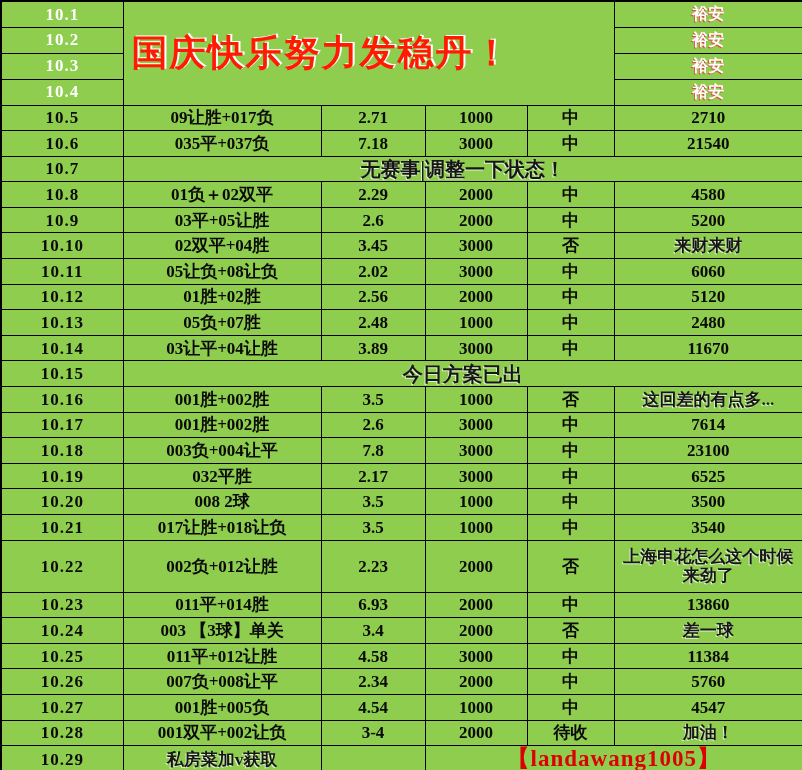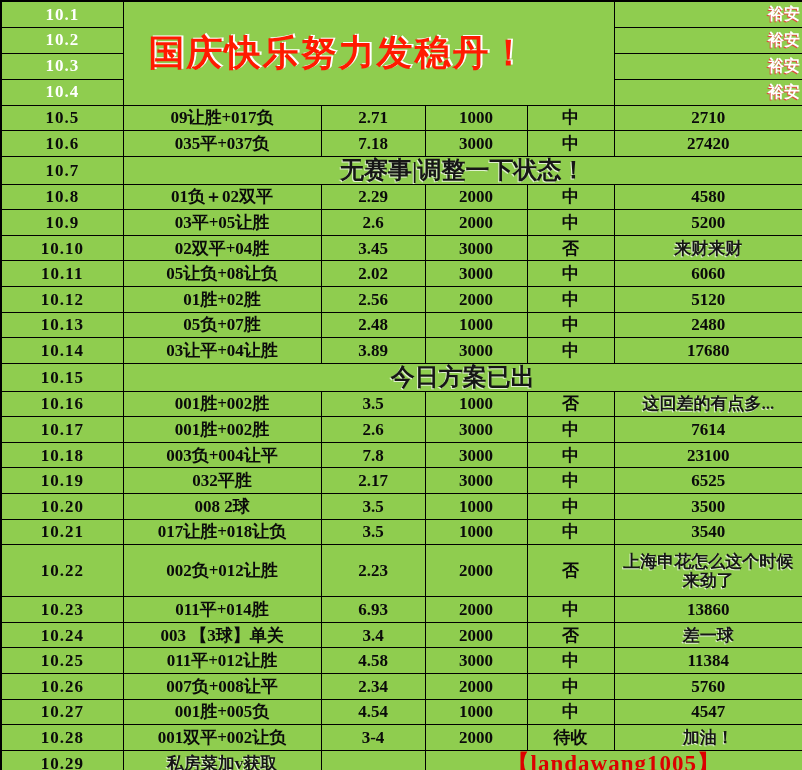--- a/index.html
+++ b/index.html
@@ -18,29 +18,29 @@
     font-size:17px;color:#0a0a0a;
     padding:0 2px;overflow:hidden;line-height:1.12;
     white-space:nowrap;
   }
   tr.hd{height:26px;}
   tr.rw{height:25.6px;padding-left:16px;}
   tr.tall{height:52px;margin-top:29px;}
   .d{letter-spacing:1px;}
   .white{color:#ffffff;}
   .banner-cell{
-    font-size:36px;text-align:left;padding-left:25px;
+    font-size:36px;text-align:left;padding-left:8px;
     color:#FF1A00;
     text-shadow:2px -1px 0 #ffffff;
     letter-spacing:2px;white-space:nowrap;
   }
-  .yuan{color:#ffffff;font-size:16px;text-shadow:-1px 1px 0 #E04A3F;text-align:right;}
+  .yuan{color:#ffffff;font-size:16px;text-shadow:-1px 1px 0 #E04A3F;}
   .cn{color:#161616;text-shadow:-1px 1px 0 rgba(255,255,255,.72);}
   .wrap{white-space:normal;}
-  .note{font-size:24px;}
+  .note{font-size:20px;}
   .footer-red{color:#DC0000;font-size:23px;letter-spacing:1px;}
   .empty{}
 </style>
 </head>
 <body>
 
 <div class="sheet">
 <table>
 <colgroup>
   <col style="width:122px">
@@ -76,21 +76,21 @@
     <td>1000</td>
     <td>中</td>
     <td>2710</td>
   </tr>
   <tr class="rw">
     <td class="d">10.6</td>
     <td>035平+037负</td>
     <td>7.18</td>
     <td>3000</td>
     <td>中</td>
-    <td>27420</td>
+    <td>21540</td>
   </tr>
   <tr class="rw">
     <td class="d">10.7</td>
     <td colspan="5" class="cn note">无赛事|调整一下状态！</td>
   </tr>
   <tr class="rw">
     <td class="d">10.8</td>
     <td>01负＋02双平</td>
     <td>2.29</td>
     <td>2000</td>
@@ -136,21 +136,21 @@
     <td>1000</td>
     <td>中</td>
     <td>2480</td>
   </tr>
   <tr class="rw">
     <td class="d">10.14</td>
     <td>03让平+04让胜</td>
     <td>3.89</td>
     <td>3000</td>
     <td>中</td>
-    <td>17680</td>
+    <td>11670</td>
   </tr>
   <tr class="rw">
     <td class="d">10.15</td>
     <td colspan="5" class="cn note">今日方案已出</td>
   </tr>
   <tr class="rw">
     <td class="d">10.16</td>
     <td>001胜+002胜</td>
     <td>3.5</td>
     <td>1000</td>

